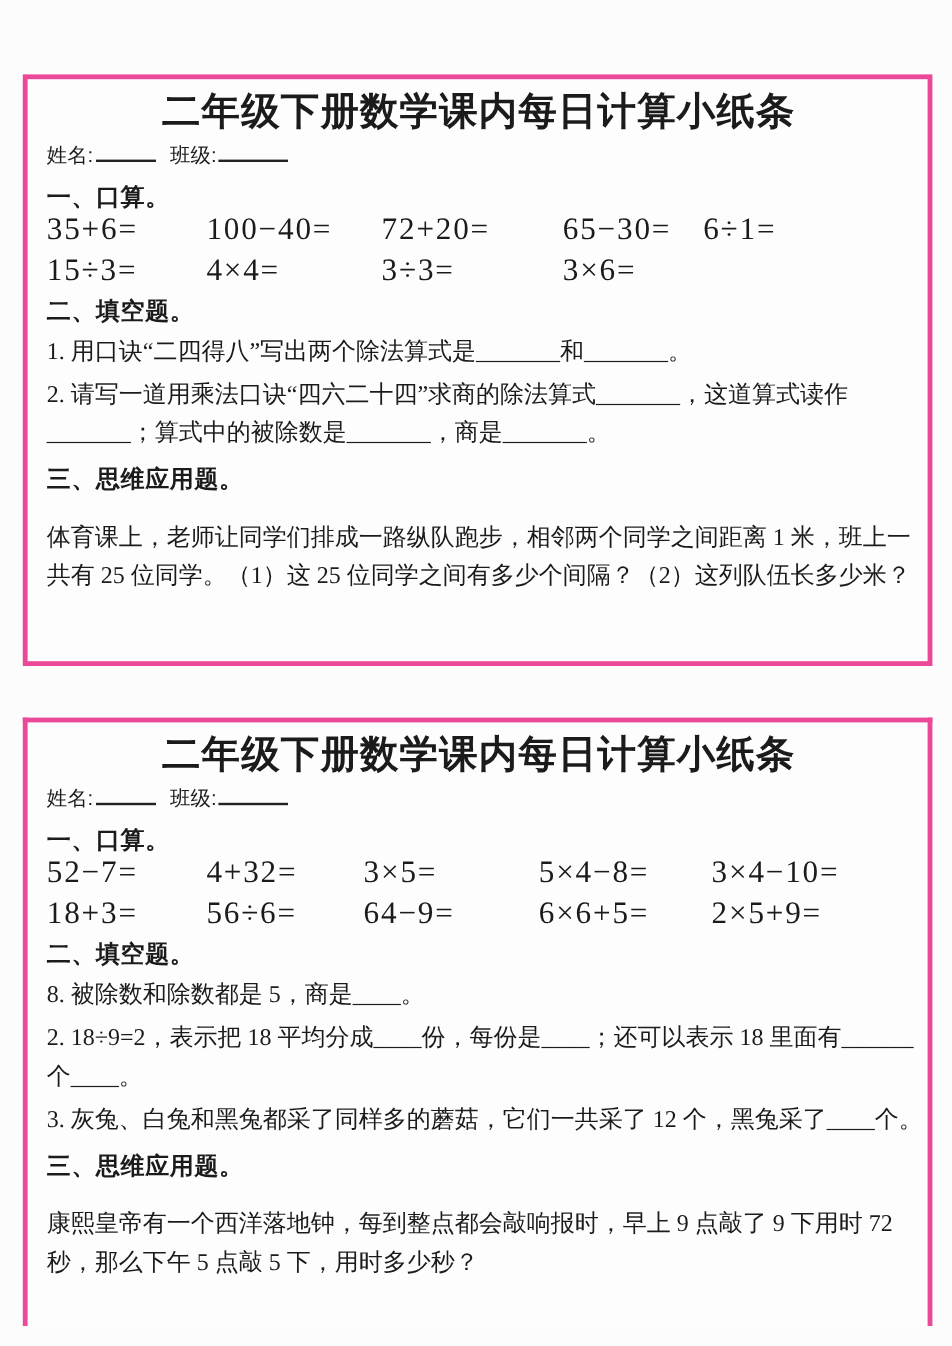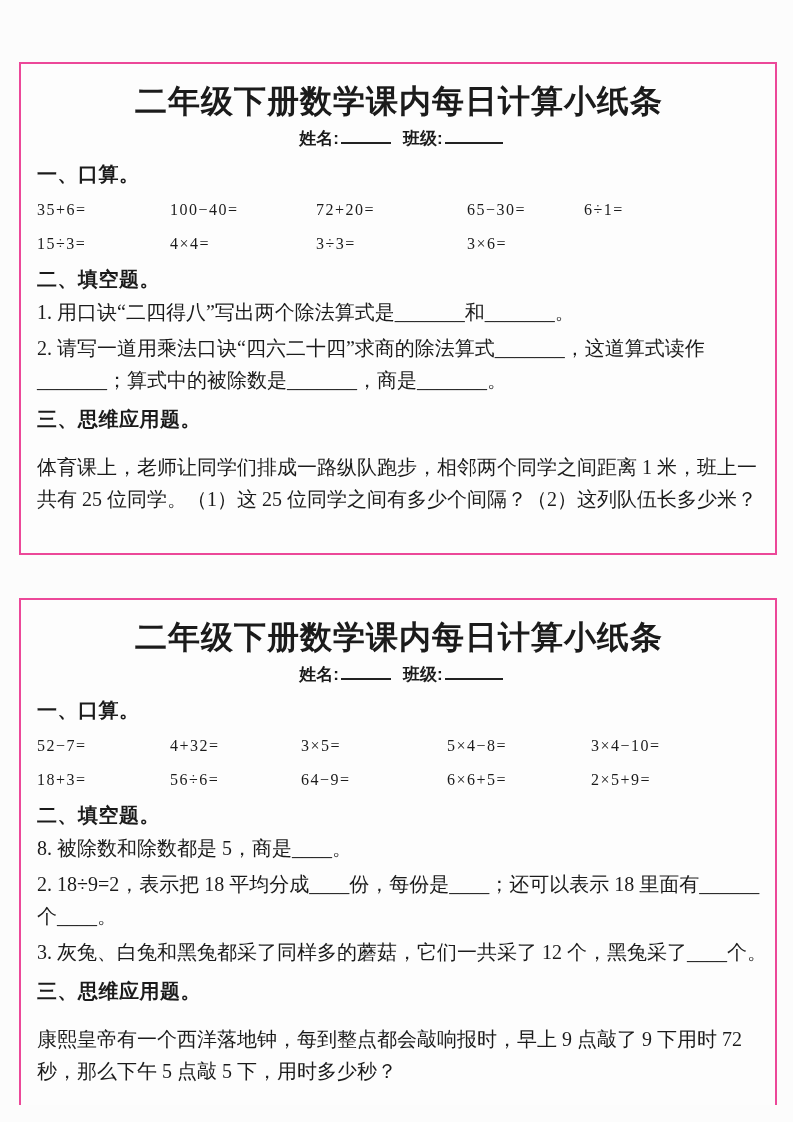--- a/index.html
+++ b/index.html
@@ -3,46 +3,46 @@
 <meta charset="utf-8">
 <style>
   html,body { margin:0; padding:0; background:#ffffff; }
   .page {
     position:relative; width:793px; height:1122px;
     background:#fcfcfc; overflow:hidden;
     font-family:"Liberation Serif", serif; color:#1b1b1b;
   }
   .card {
     position:absolute; left:19px; width:758px;
-    border:2px solid #ec4899; background:#fdfdfd;
-    box-sizing:border-box; padding:16px 14px 0 16px;
+    border:4px solid #ec4899; background:#fdfdfd;
+    box-sizing:border-box; padding:5px 14px 0 16px;
   }
   .card1 { top:62px; height:493px; }
   .card2 { top:598px; height:507px; border-bottom:none; }
   .title {
     margin:2px 0 0; text-align:center;
     font-family:"Liberation Sans", sans-serif; font-weight:800;
     font-size:32px; line-height:38px; letter-spacing:1px;
   }
   .name-line {
-    margin:7px -4px 0 0; text-align:center;
-    font-family:"Liberation Sans", sans-serif; font-weight:700;
+    margin:7px -4px 0 0; text-align:left;
+    font-family:"Liberation Sans", sans-serif; font-weight:400;
     font-size:17px; line-height:24px;
   }
   .blank { display:inline-block; height:5px; border-bottom:2px solid #222222; }
   .blank-name  { width:50px; margin:0 12px 0 2px; }
   .blank-class { width:58px; margin-left:2px; }
   .sec {
     margin:11px 0 0;
     font-family:"Liberation Sans", sans-serif; font-weight:700;
     font-size:20px; line-height:25px; letter-spacing:0.5px;
   }
   .oral-grid {
-    display:grid; margin-top:10px; row-gap:9px;
-    font-size:16px; line-height:25px; letter-spacing:1.5px;
+    display:grid; row-gap:9px;
+    font-size:26px; line-height:25px; letter-spacing:1.5px;
   }
   .grid1 { grid-template-columns:133px 146px 151px 117px 1fr; }
   .grid2 { grid-template-columns:133px 131px 146px 144px 1fr; }
   .item  { margin:4px 0 0; font-size:20px; line-height:32px; }
   .item.overflow-line { margin-right:-16px; }
   .think { margin-top:19px; }
 </style>
 </head>
 <body>
 

